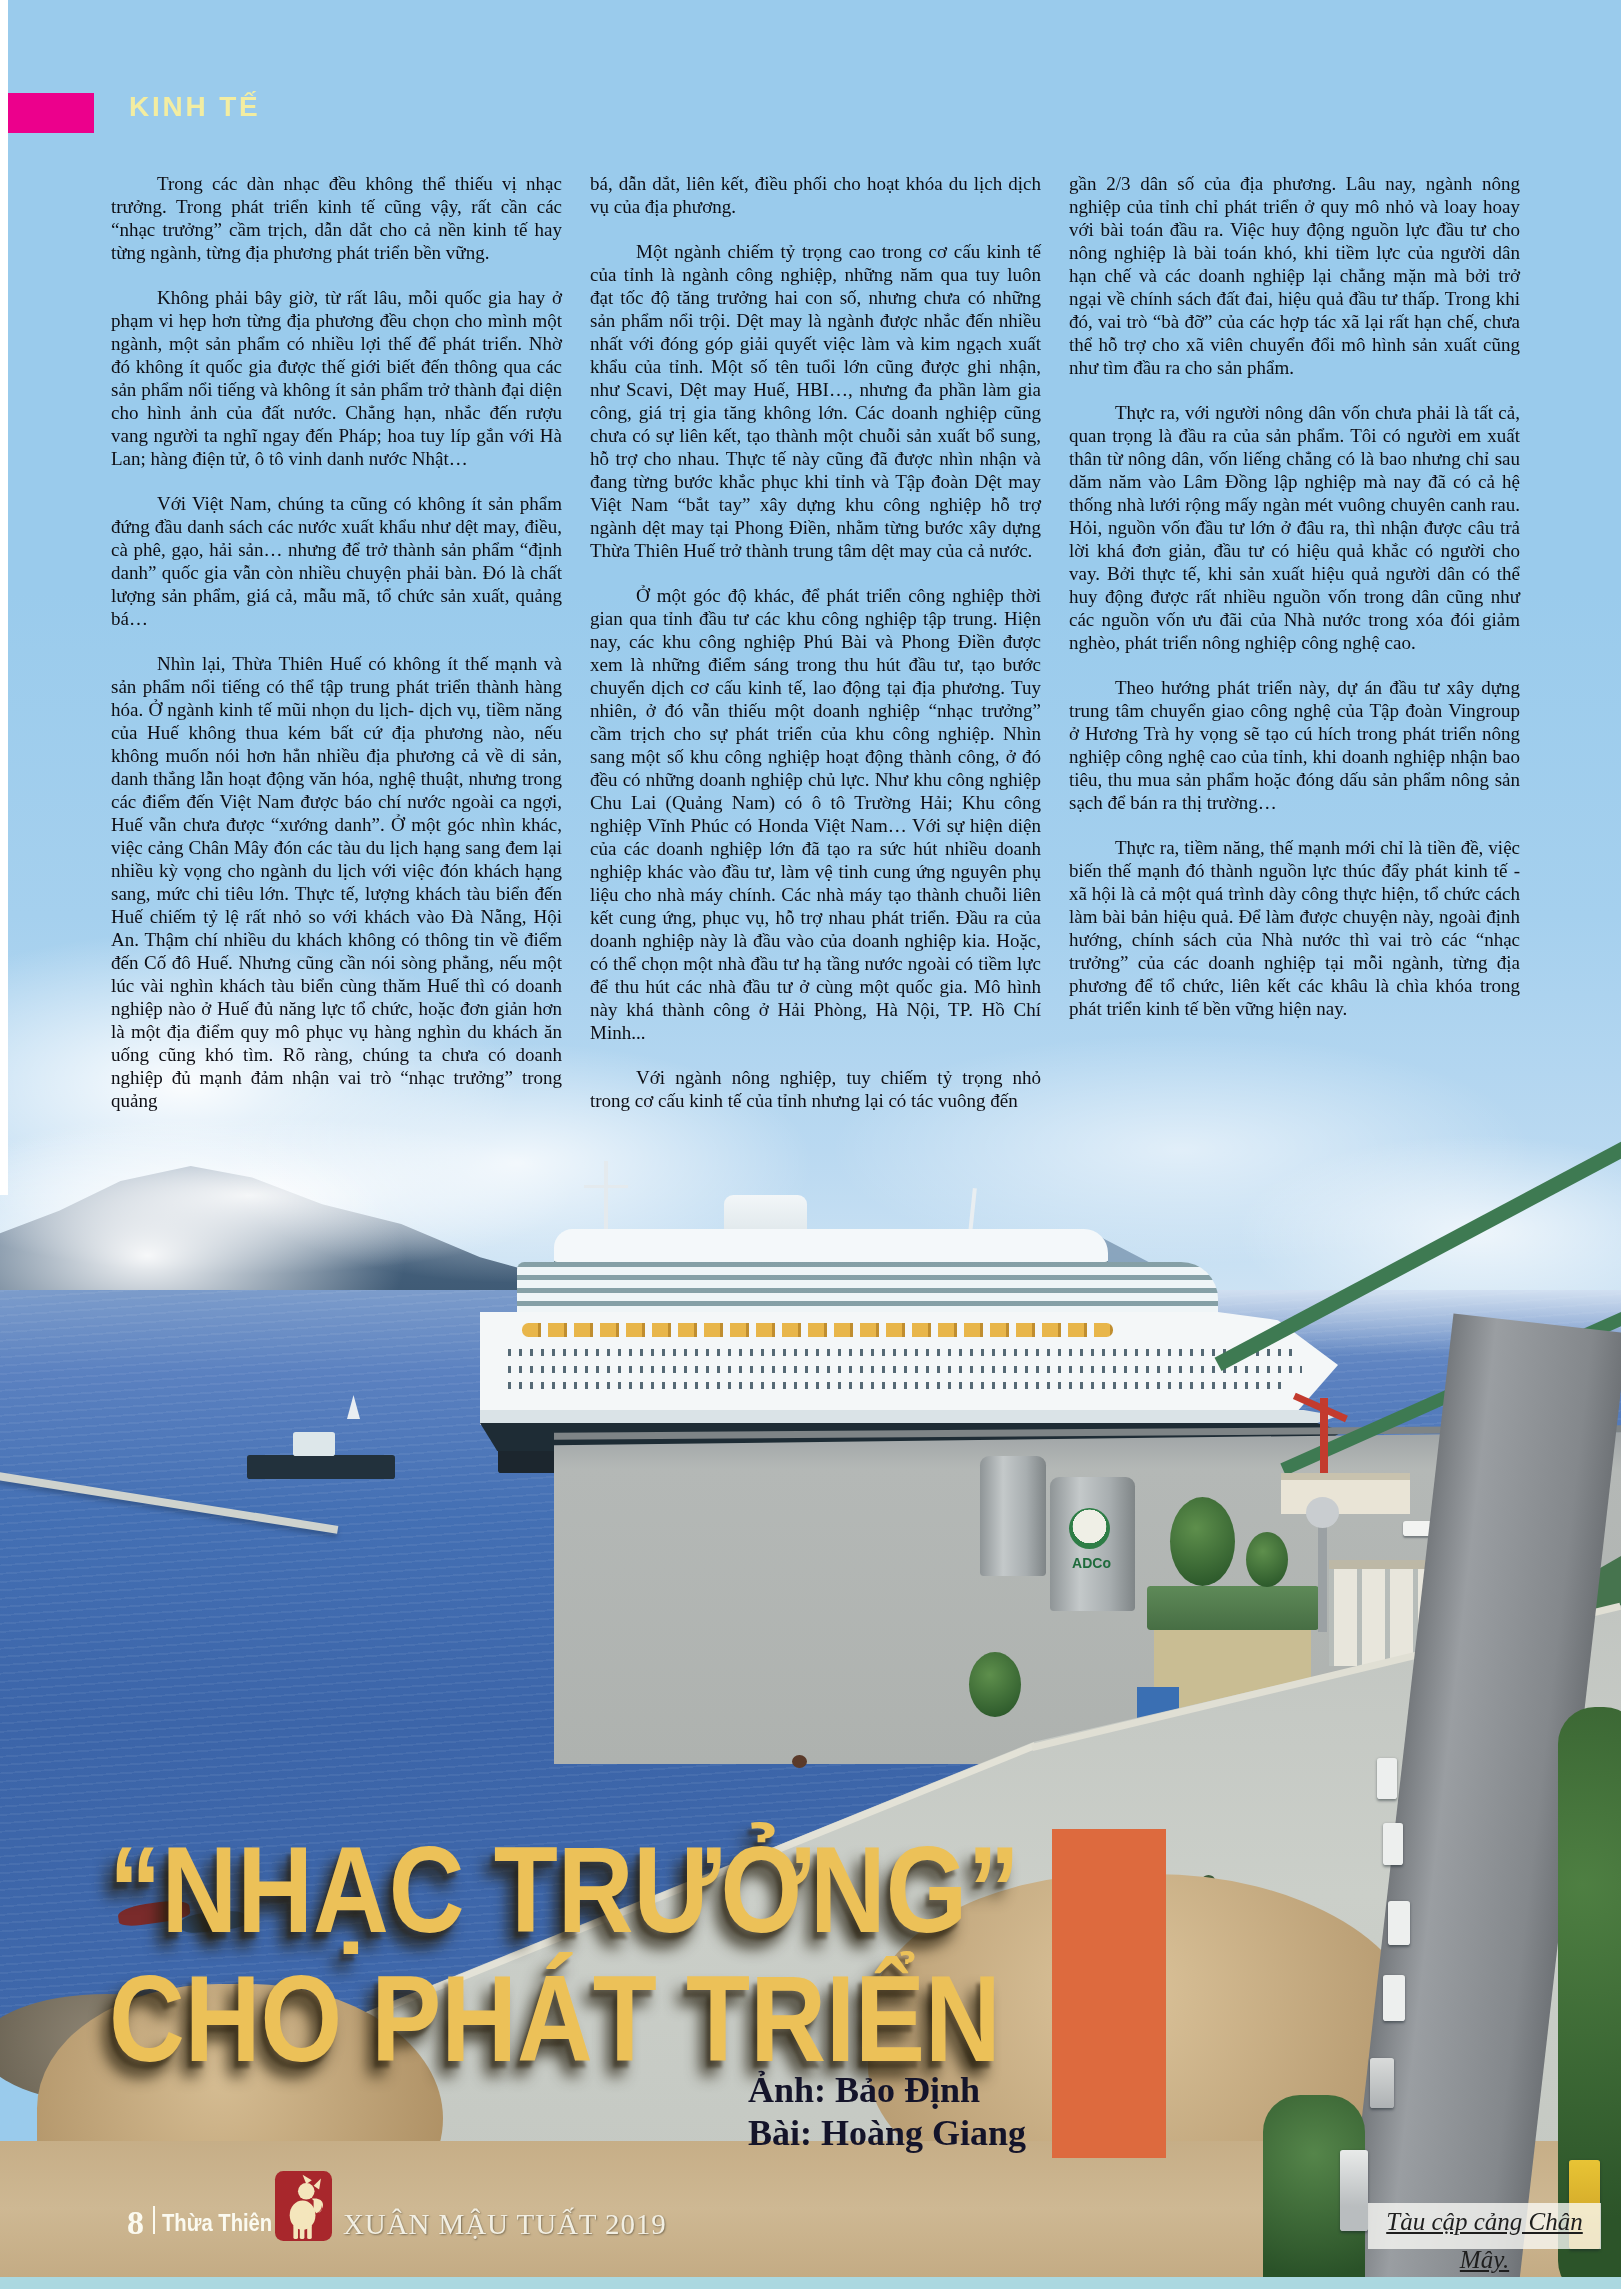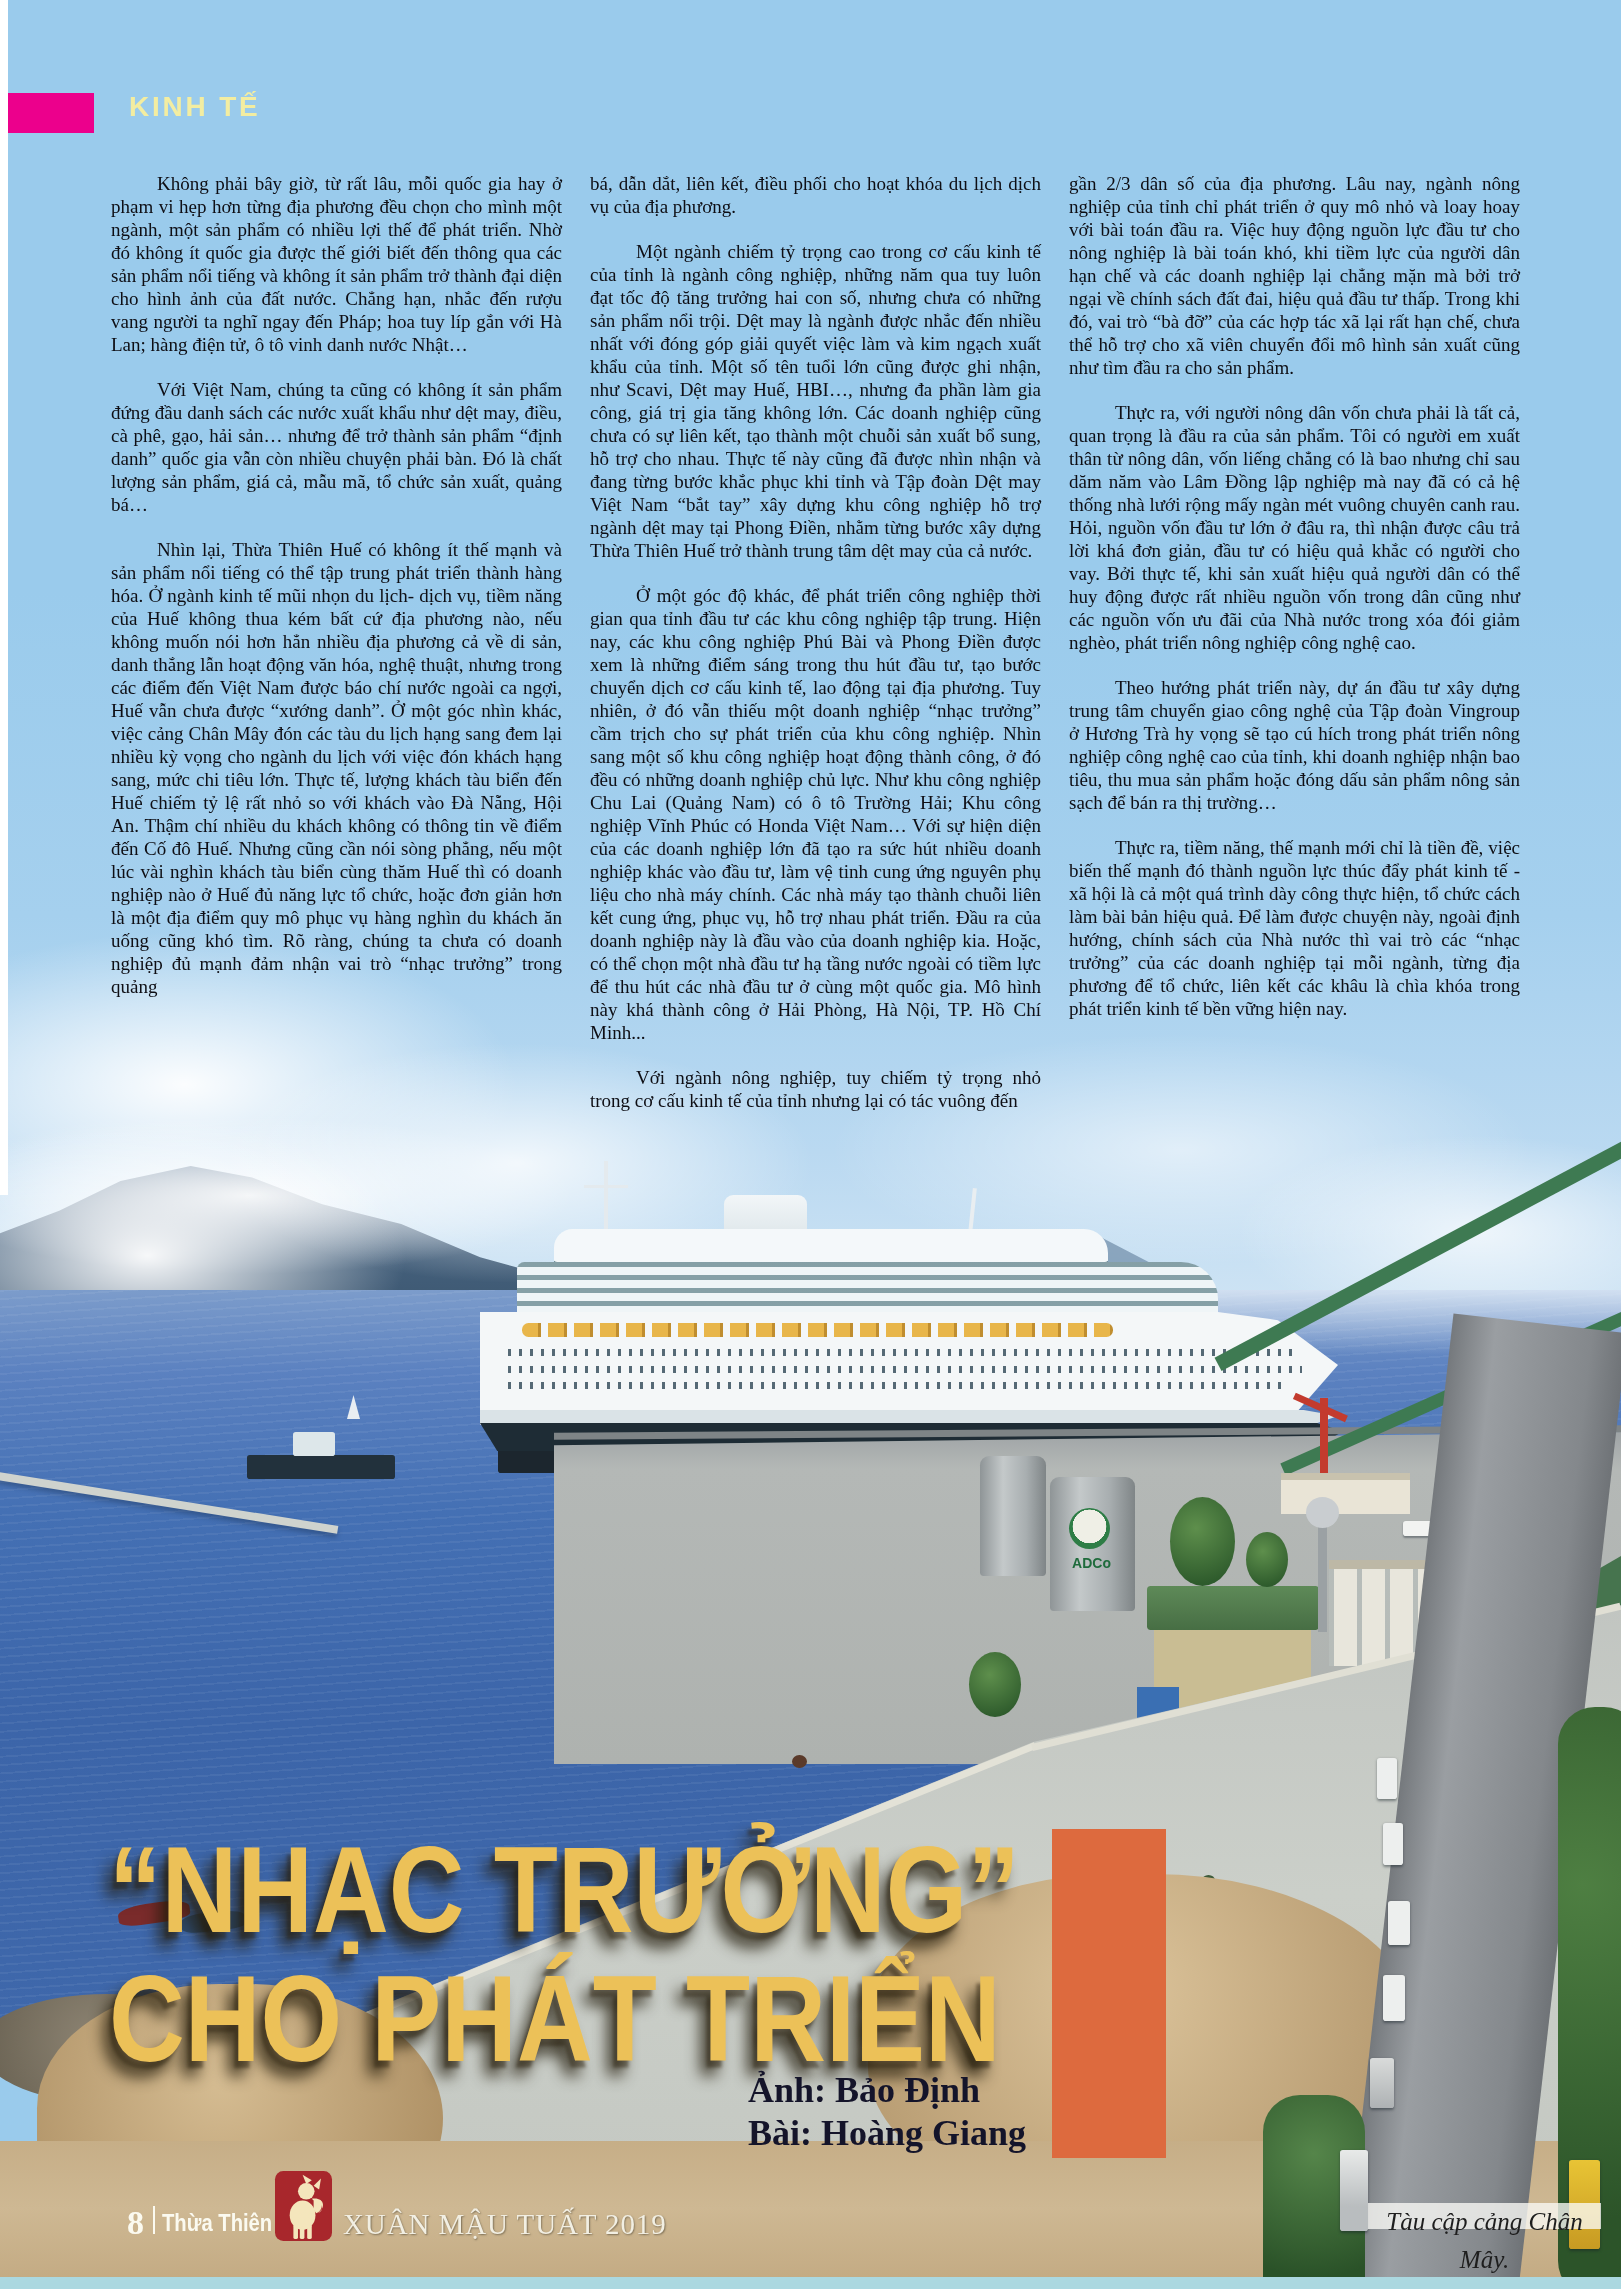--- a/index.html
+++ b/index.html
@@ -171,22 +171,22 @@
   .headline{left:109px;width:1108px;color:#ECC158;font-family:"Liberation Sans",sans-serif;
     font-weight:bold;font-size:122px;letter-spacing:0;white-space:nowrap;
     transform:scaleX(.86);transform-origin:left top;
     text-shadow:-11px 14.8px 16.6px rgba(35,28,12,.85),-4.6px 7.4px 3.7px rgba(50,38,18,.5);}
   .headline.l1{top:1820px;}
   .headline.l2{top:1949px;}
   .orange-block{left:1052px;top:1829px;width:114px;height:329px;background:#DD6A3E;}
   .byline{left:748px;top:2069px;width:388px;font-weight:bold;font-size:36px;line-height:43px;
     color:#14142A;}
   .byline div{position:static;}
-  .caption{left:1368px;top:2203px;width:233px;height:26px;background:rgba(250,250,246,.78);
-    font-style:italic;font-size:25px;color:#1E1E1E;text-align:center;line-height:38px;}
+  .caption{left:1368px;top:2203px;width:233px;height:46px;background:rgba(250,250,246,.78);
+    font-style:italic;font-size:25px;color:#1E1E1E;text-align:center;line-height:38px;text-decoration:underline;}
 
   
   .footer-left{left:127px;top:2204px;height:41px;color:#FBFAF0;white-space:nowrap;}
   .page-number{position:static;font-size:34px;font-weight:bold;vertical-align:middle;}
   .footer-divider{position:static;display:inline-block;width:1.8px;height:28px;background:#FBFAF0;
     margin:0 7.4px 5.5px 9.2px;vertical-align:middle;}
   .magazine-name{position:static;font-family:"Liberation Sans",sans-serif;font-weight:bold;
     font-size:23px;vertical-align:middle;display:inline-block;transform:scaleX(.88);transform-origin:left center;}
   .dog-stamp{left:275px;top:2171px;width:57px;height:70px;background:#A8272C;border-radius:8.3px;}
   .edition{left:343px;top:2208px;font-size:29px;letter-spacing:0.9px;color:#F2EFE3;
@@ -284,20 +284,21 @@
     <div class="truck tk6"></div>
     <div class="truck tk7"></div>
     <div class="bottom-strip"></div>
   </div>
 
   <div class="left-strip"></div>
   <div class="kicker-block"></div>
   <div class="kicker-label">KINH TẾ</div>
 
   <div class="col col-1">
+    <p>Trong các dàn nhạc đều không thể thiếu vị nhạc trưởng. Trong phát triển kinh tế cũng vậy, rất cần các “nhạc trưởng” cầm trịch, dẫn dắt cho cả nền kinh tế hay từng ngành, từng địa phương phát triển bền vững.</p>
     <p>Không phải bây giờ, từ rất lâu, mỗi quốc gia hay ở phạm vi hẹp hơn từng địa phương đều chọn cho mình một ngành, một sản phẩm có nhiều lợi thế để phát triển. Nhờ đó không ít quốc gia được thế giới biết đến thông qua các sản phẩm nổi tiếng và không ít sản phẩm trở thành đại diện cho hình ảnh của đất nước. Chẳng hạn, nhắc đến rượu vang người ta nghĩ ngay đến Pháp; hoa tuy líp gắn với Hà Lan; hàng điện tử, ô tô vinh danh nước Nhật…</p>
     <p>Với Việt Nam, chúng ta cũng có không ít sản phẩm đứng đầu danh sách các nước xuất khẩu như dệt may, điều, cà phê, gạo, hải sản… nhưng để trở thành sản phẩm “định danh” quốc gia vẫn còn nhiều chuyện phải bàn. Đó là chất lượng sản phẩm, giá cả, mẫu mã, tổ chức sản xuất, quảng bá…</p>
     <p>Nhìn lại, Thừa Thiên Huế có không ít thế mạnh và sản phẩm nổi tiếng có thể tập trung phát triển thành hàng hóa. Ở ngành kinh tế mũi nhọn du lịch- dịch vụ, tiềm năng của Huế không thua kém bất cứ địa phương nào, nếu không muốn nói hơn hẳn nhiều địa phương cả về di sản, danh thắng lẫn hoạt động văn hóa, nghệ thuật, nhưng trong các điểm đến Việt Nam được báo chí nước ngoài ca ngợi, Huế vẫn chưa được “xướng danh”. Ở một góc nhìn khác, việc cảng Chân Mây đón các tàu du lịch hạng sang đem lại nhiều kỳ vọng cho ngành du lịch với việc đón khách hạng sang, mức chi tiêu lớn. Thực tế, lượng khách tàu biển đến Huế chiếm tỷ lệ rất nhỏ so với khách vào Đà Nẵng, Hội An. Thậm chí nhiều du khách không có thông tin về điểm đến Cố đô Huế. Nhưng cũng cần nói sòng phẳng, nếu một lúc vài nghìn khách tàu biển cùng thăm Huế thì có doanh nghiệp nào ở Huế đủ năng lực tổ chức, hoặc đơn giản hơn là một địa điểm quy mô phục vụ hàng nghìn du khách ăn uống cũng khó tìm. Rõ ràng, chúng ta chưa có doanh nghiệp đủ mạnh đảm nhận vai trò “nhạc trưởng” trong quảng</p>
   </div>
   <div class="col col-2">
     <p class="cont">bá, dẫn dắt, liên kết, điều phối cho hoạt khóa du lịch dịch vụ của địa phương.</p>
     <p>Một ngành chiếm tỷ trọng cao trong cơ cấu kinh tế của tỉnh là ngành công nghiệp, những năm qua tuy luôn đạt tốc độ tăng trưởng hai con số, nhưng chưa có những sản phẩm nổi trội. Dệt may là ngành được nhắc đến nhiều nhất với đóng góp giải quyết việc làm và kim ngạch xuất khẩu của tỉnh. Một số tên tuổi lớn cũng được ghi nhận, như Scavi, Dệt may Huế, HBI…, nhưng đa phần làm gia công, giá trị gia tăng không lớn. Các doanh nghiệp cũng chưa có sự liên kết, tạo thành một chuỗi sản xuất bổ sung, hỗ trợ cho nhau. Thực tế này cũng đã được nhìn nhận và đang từng bước khắc phục khi tỉnh và Tập đoàn Dệt may Việt Nam “bắt tay” xây dựng khu công nghiệp hỗ trợ ngành dệt may tại Phong Điền, nhằm từng bước xây dựng Thừa Thiên Huế trở thành trung tâm dệt may của cả nước.</p>
     <p>Ở một góc độ khác, để phát triển công nghiệp thời gian qua tỉnh đầu tư các khu công nghiệp tập trung. Hiện nay, các khu công nghiệp Phú Bài và Phong Điền được xem là những điểm sáng trong thu hút đầu tư, tạo bước chuyển dịch cơ cấu kinh tế, lao động tại địa phương. Tuy nhiên, ở đó vẫn thiếu một doanh nghiệp “nhạc trưởng” cầm trịch cho sự phát triển của khu công nghiệp. Nhìn sang một số khu công nghiệp hoạt động thành công, ở đó đều có những doanh nghiệp chủ lực. Như khu công nghiệp Chu Lai (Quảng Nam) có ô tô Trường Hải; Khu công nghiệp Vĩnh Phúc có Honda Việt Nam… Với sự hiện diện của các doanh nghiệp lớn đã tạo ra sức hút nhiều doanh nghiệp khác vào đầu tư, làm vệ tinh cung ứng nguyên phụ liệu cho nhà máy chính. Các nhà máy tạo thành chuỗi liên kết cung ứng, phục vụ, hỗ trợ nhau phát triển. Đầu ra của doanh nghiệp này là đầu vào của doanh nghiệp kia. Hoặc, có thể chọn một nhà đầu tư hạ tầng nước ngoài có tiềm lực để thu hút các nhà đầu tư ở cùng một quốc gia. Mô hình này khá thành công ở Hải Phòng, Hà Nội, TP. Hồ Chí Minh...</p>
     <p>Với ngành nông nghiệp, tuy chiếm tỷ trọng nhỏ trong cơ cấu kinh tế của tỉnh nhưng lại có tác vuông đến</p>
   </div>

